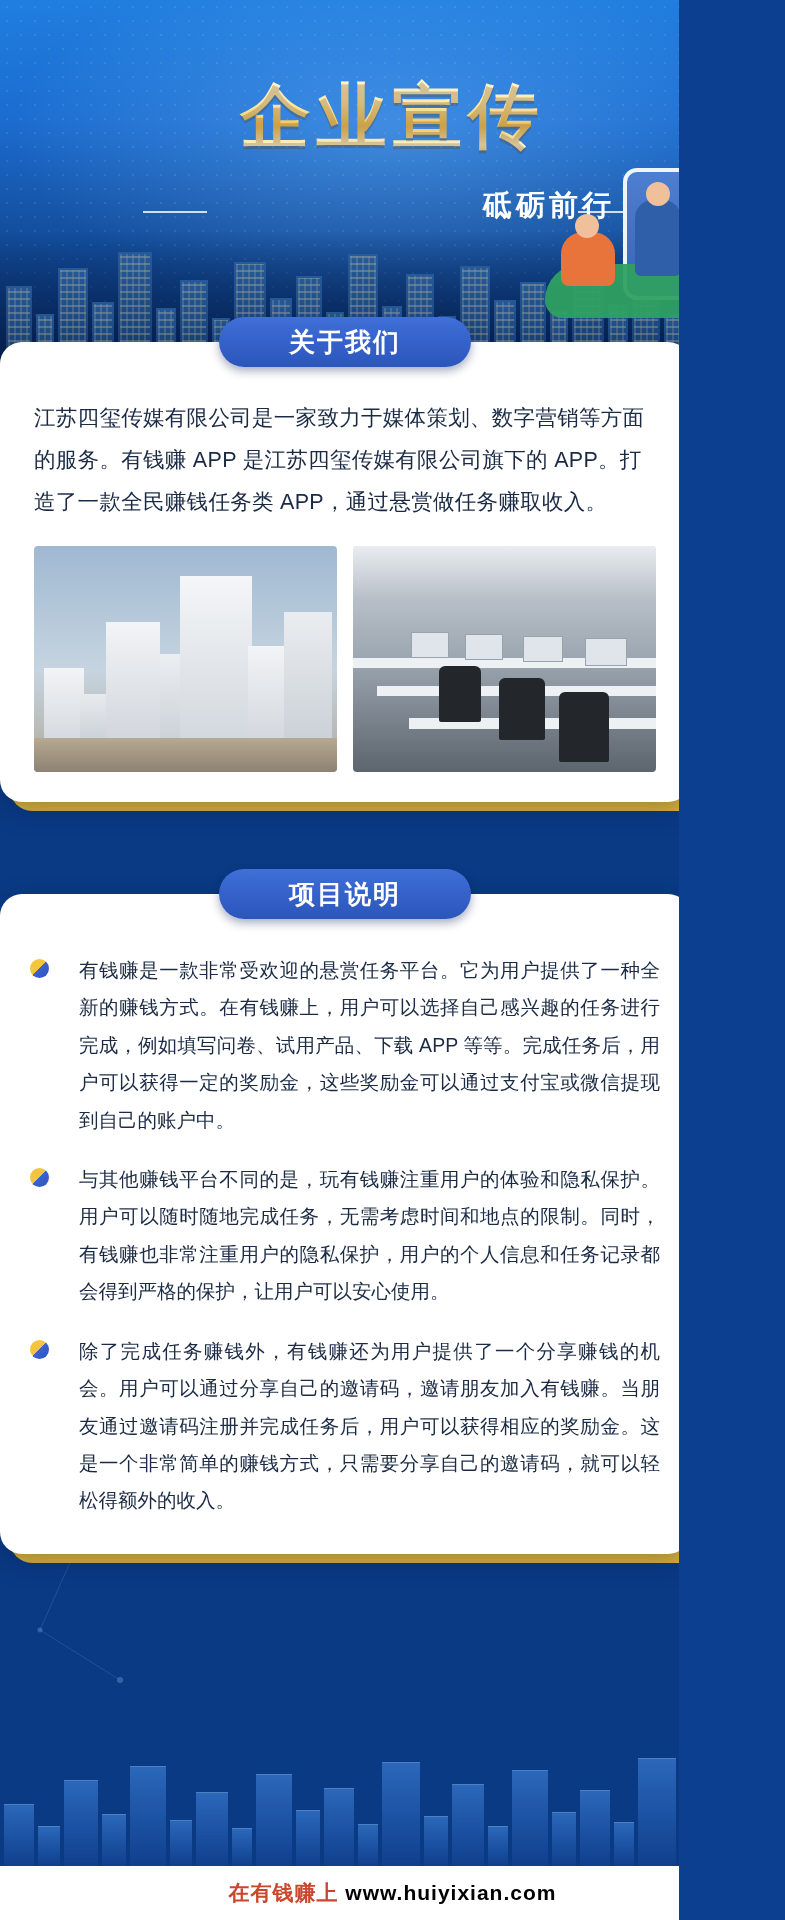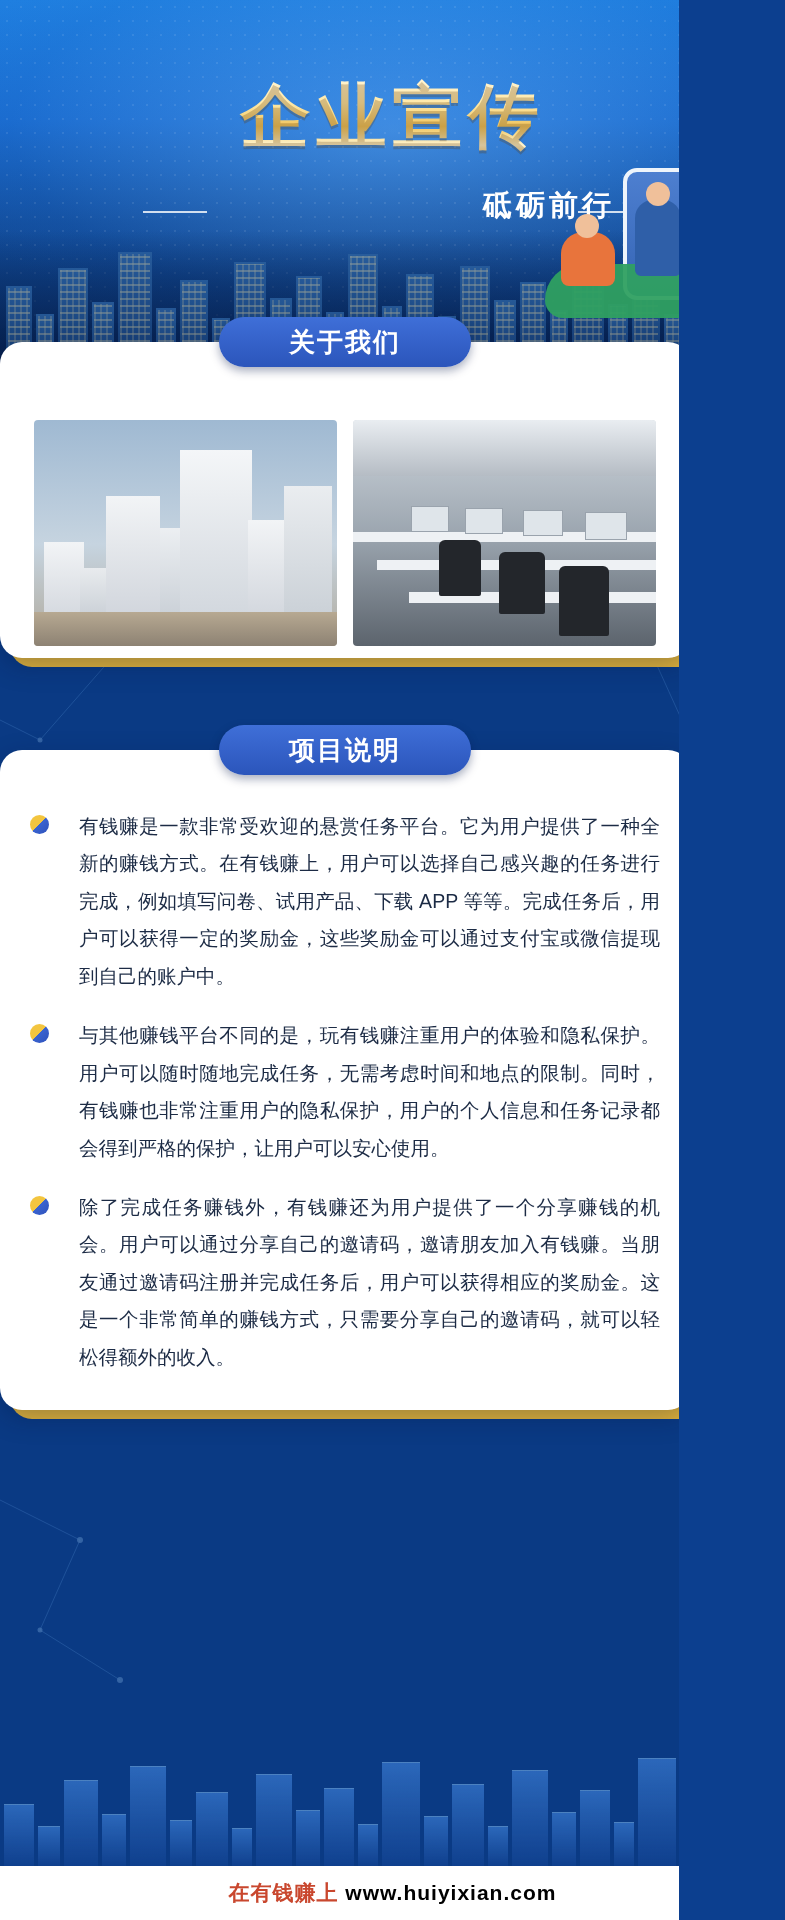--- a/index.html
+++ b/index.html
@@ -150,21 +150,21 @@
     position: absolute; left: 50%; transform: translateX(-50%);
     top: -25px;
     min-width: 252px; height: 50px; line-height: 50px; text-align: center;
     color: #fff; font-size: 26px; font-weight: bold; letter-spacing: 2px;
     background: linear-gradient(180deg, #3f6fd8 0%, #2b55bb 100%);
     border-radius: 25px;
     box-shadow: 0 4px 10px rgba(0,20,70,.35);
   }
 
   
-  #about-card { margin-top: -88px; padding: 56px 34px 12px; }
+  #about-card { margin-top: -88px; padding: 56px 34px 30px; }
   .about-text {
     font-size: 21.5px; line-height: 1.95; color: #1a2a44; letter-spacing: .3px;
   }
   .photos { display: flex; gap: 16px; margin-top: 22px; }
   .photo { width: 303px; height: 226px; border-radius: 4px; overflow: hidden; position: relative; }
   .photo-1 {
     background: linear-gradient(180deg, #9fb9d2 0%, #c6d4e0 55%, #b0a99b 100%);
   }
   .photo-1 .t { position: absolute; background: linear-gradient(180deg,#f2f4f6,#c9ced6); }
   .photo-2 { background: linear-gradient(180deg, #cfd6dd 0%, #9aa4ae 52%, #5c646d 100%); }
@@ -306,20 +306,21 @@
       <div class="coin" style="right:56px;bottom:34px;width:26px;height:26px;"></div>
       <div class="coin" style="right:22px;bottom:46px;width:20px;height:20px;"></div>
       <div class="coin" style="right:70px;bottom:8px;width:18px;height:18px;"></div>
     </div>
   </div>
 
   <div style="position:relative;z-index:3;">
     <div class="card" id="about-card">
       <div class="card-shadow-accent"></div>
       <div class="pill">关于我们</div>
+      <p class="about-text">江苏四玺传媒有限公司是一家致力于媒体策划、数字营销等方面的服务。有钱赚 APP 是江苏四玺传媒有限公司旗下的 APP。打造了一款全民赚钱任务类 APP，通过悬赏做任务赚取收入。</p>
 
       <div class="photos">
         <div class="photo photo-1">
           <div class="t" style="left:10px;bottom:0;width:40px;height:104px;"></div>
           <div class="t" style="left:46px;bottom:0;width:30px;height:78px;background:linear-gradient(180deg,#e8ebee,#b9c0c8);"></div>
           <div class="t" style="left:72px;bottom:0;width:54px;height:150px;"></div>
           <div class="t" style="left:126px;bottom:0;width:46px;height:118px;background:linear-gradient(180deg,#eceff2,#bfc6ce);"></div>
           <div class="t" style="left:146px;bottom:0;width:72px;height:196px;background:linear-gradient(180deg,#f4f6f8,#ccd2d9);"></div>
           <div class="t" style="left:214px;bottom:0;width:40px;height:126px;"></div>
           <div class="t" style="left:250px;bottom:0;width:48px;height:160px;background:linear-gradient(180deg,#eaedf0,#c3cad1);"></div>

